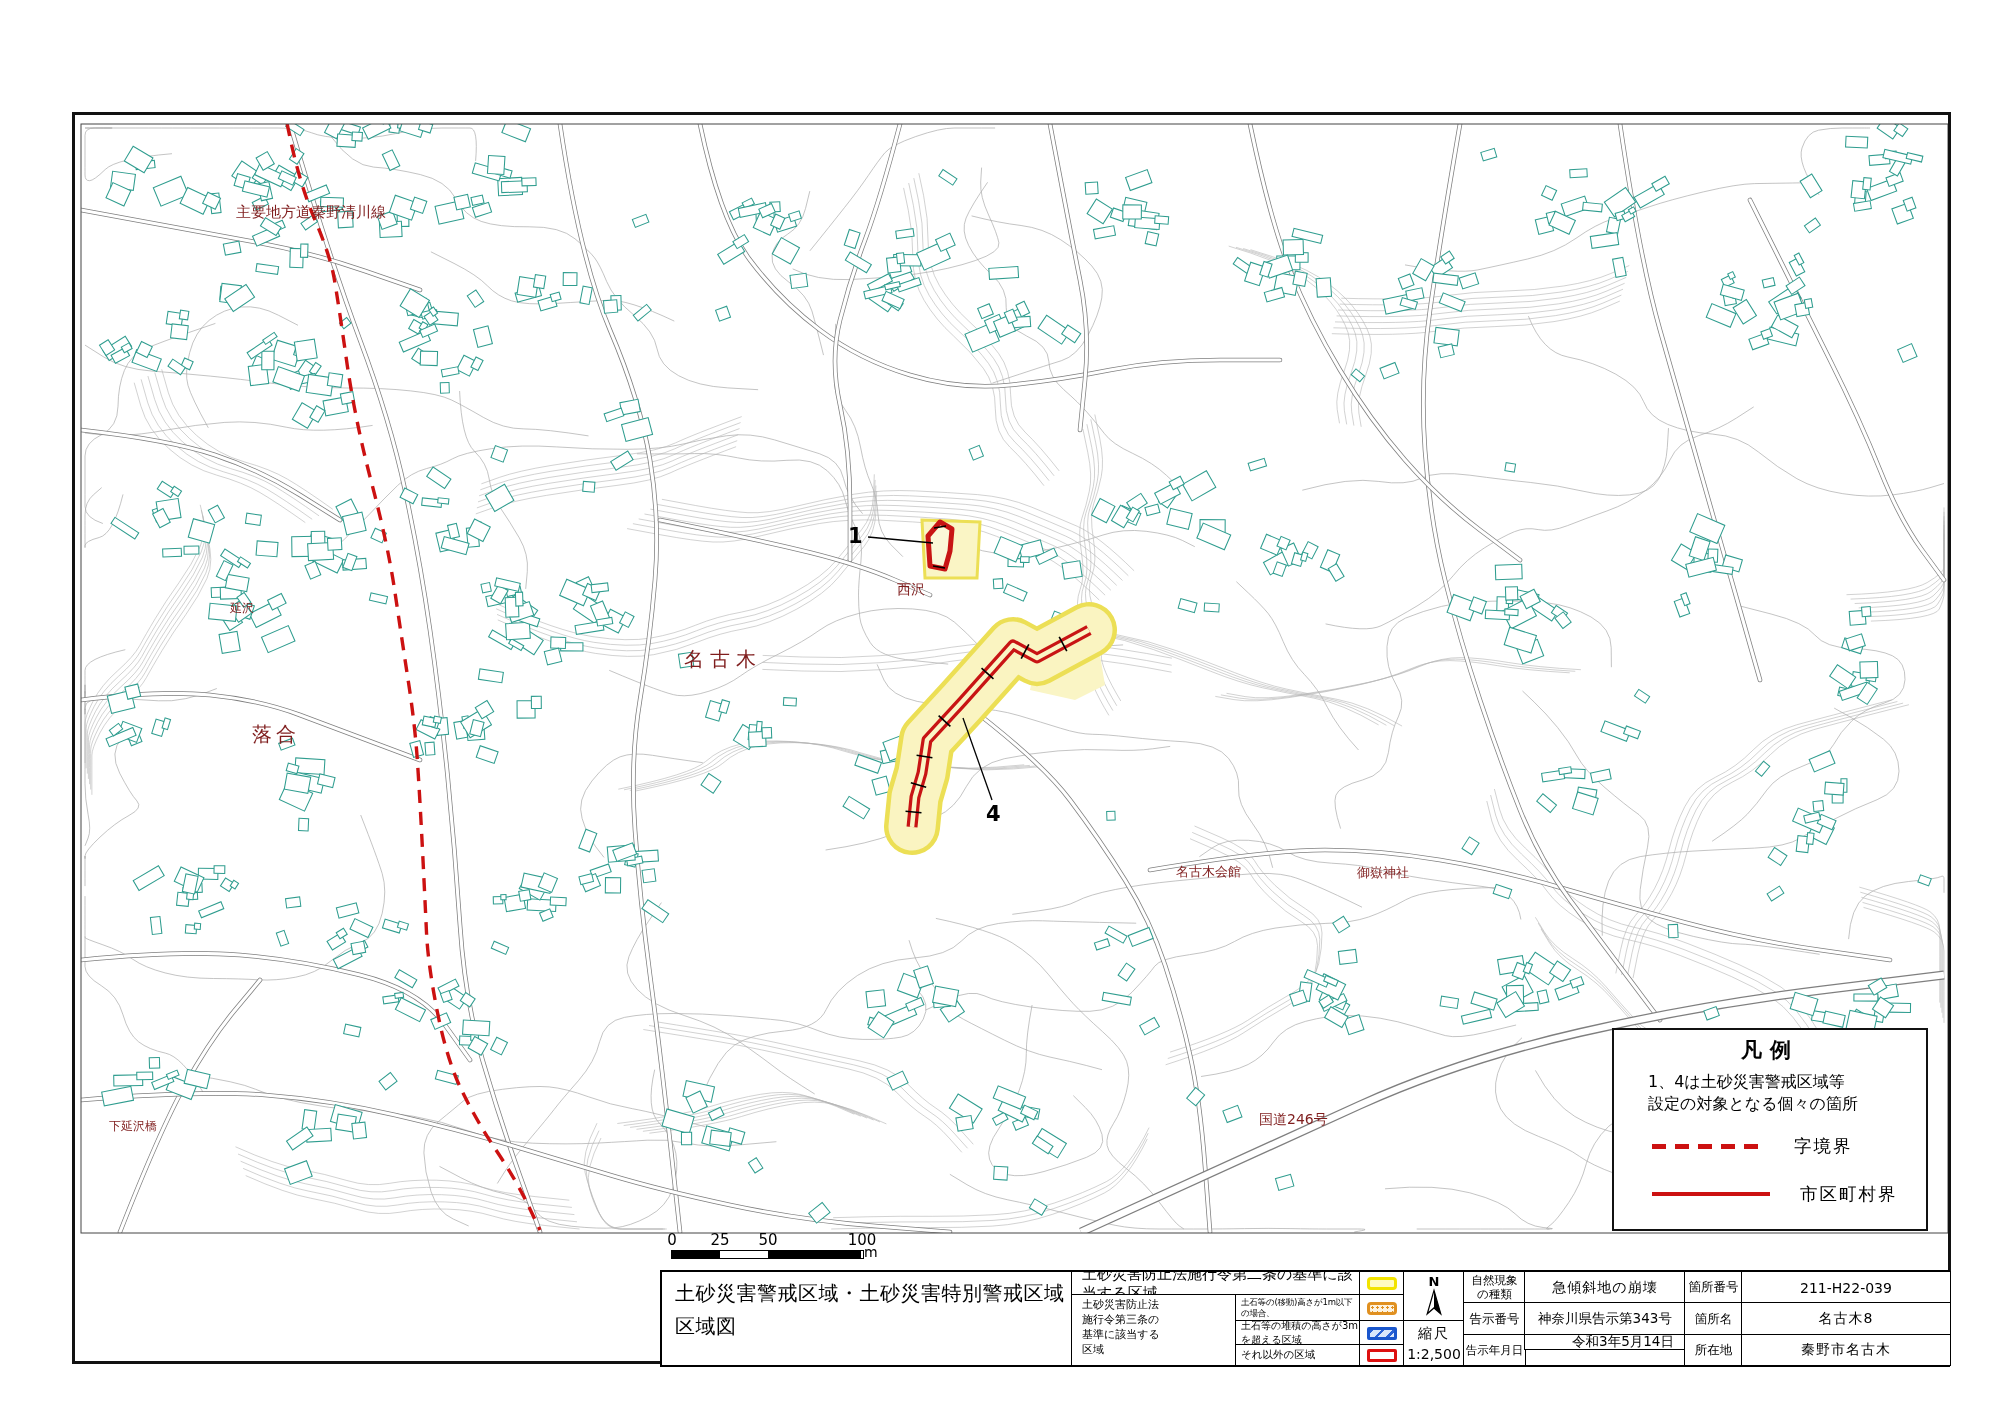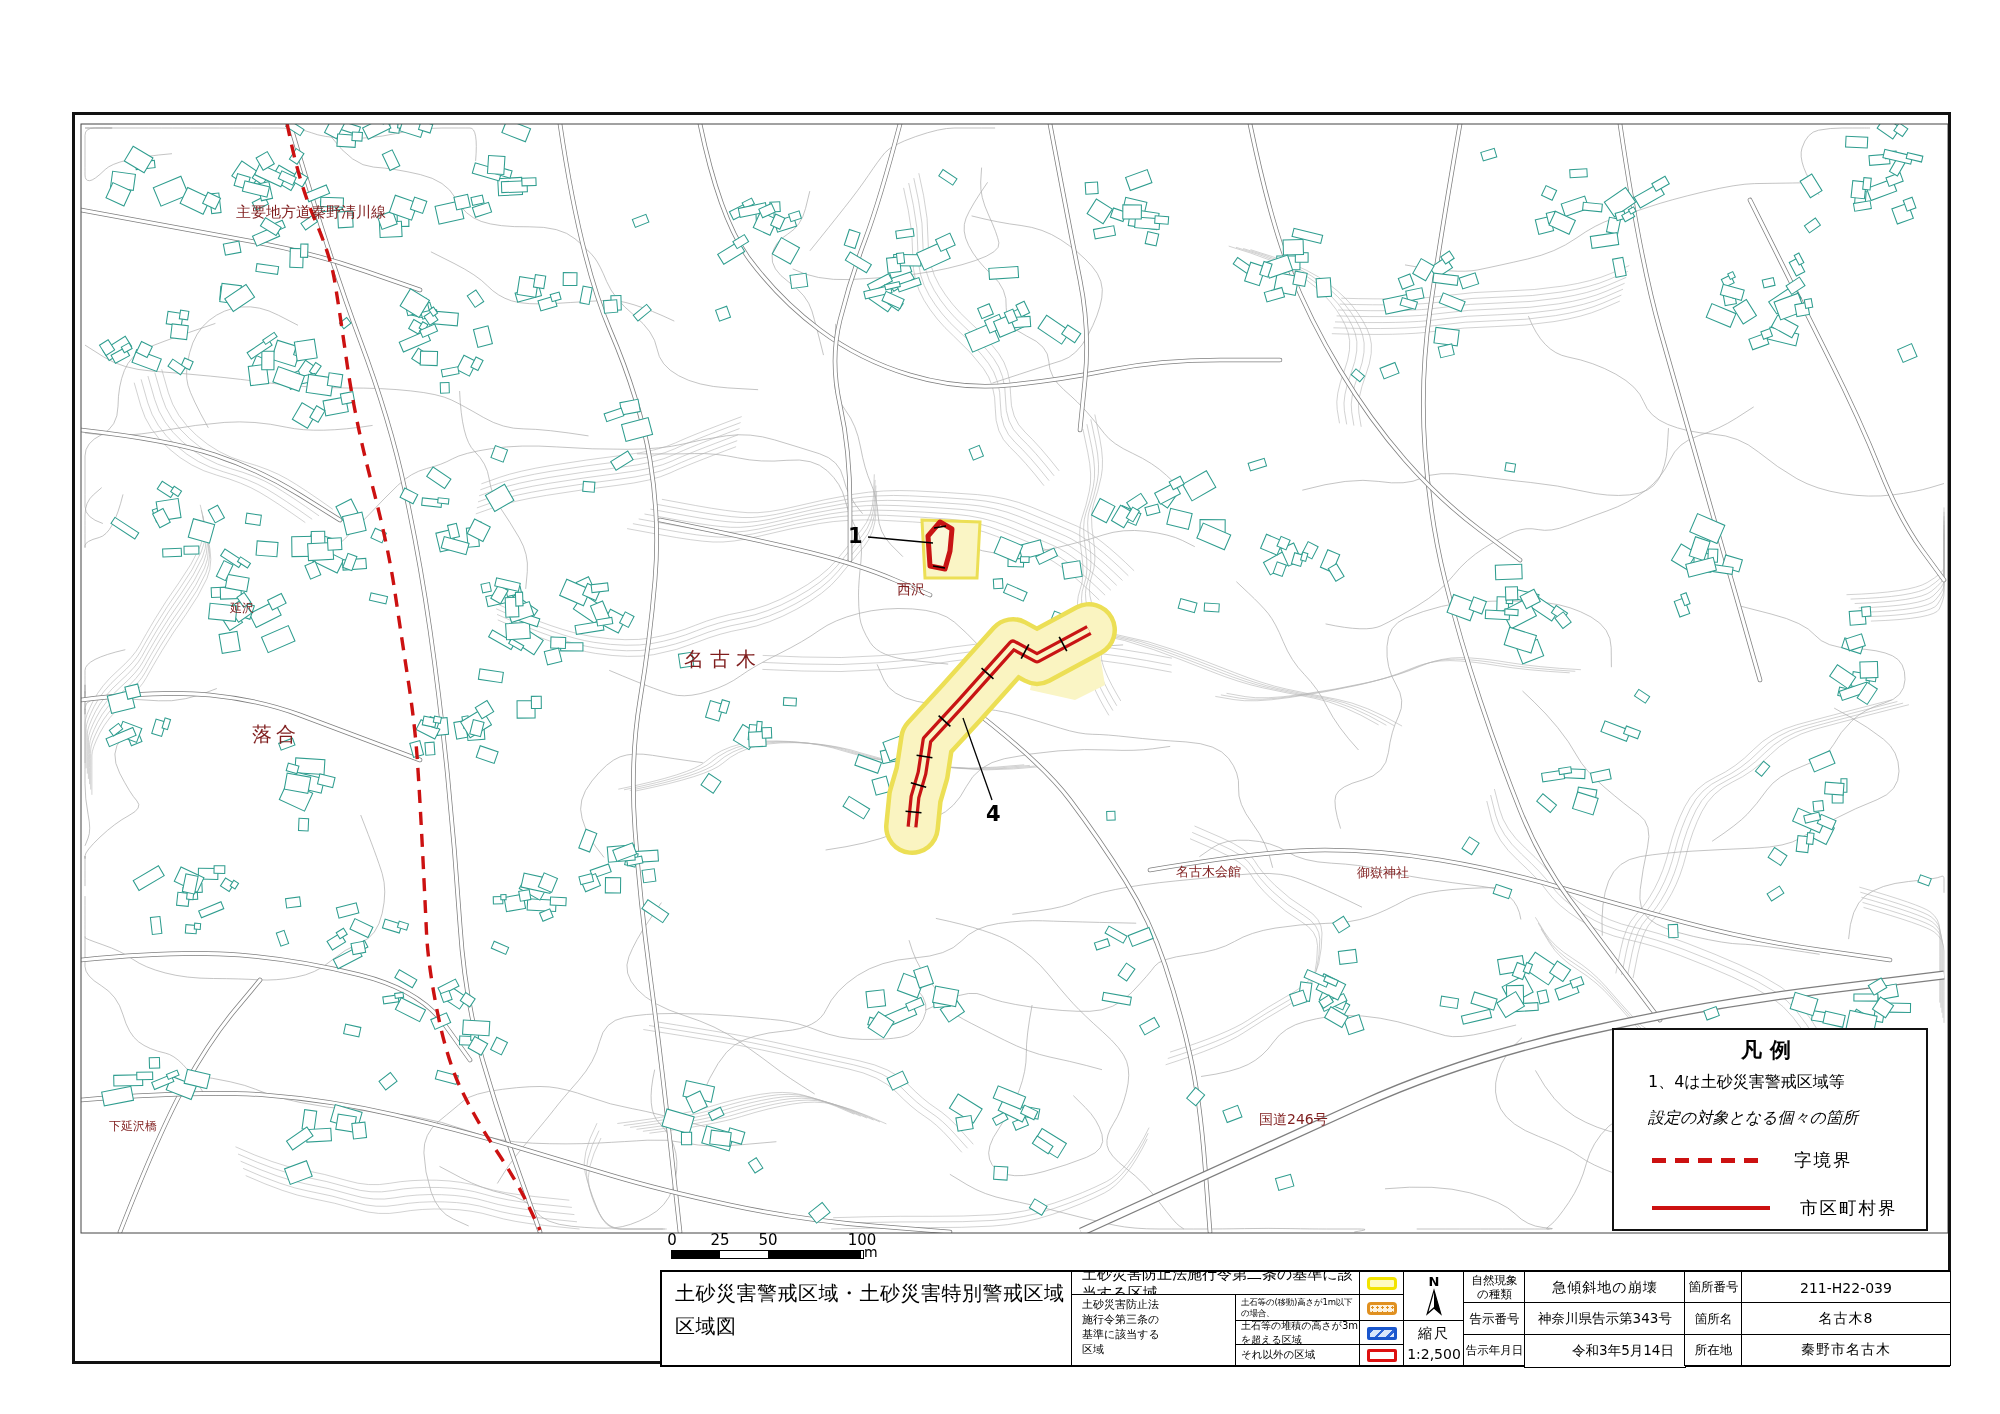--- a/index.html
+++ b/index.html
@@ -8,21 +8,21 @@
   .abs{position:absolute;}
   .doc-title{left:0;top:48px;width:2000px;text-align:center;font-size:30px;font-weight:bold;letter-spacing:3px;}
   .map-frame{left:72px;top:112px;width:1879px;height:1252px;border:3px solid #111;box-sizing:border-box;}
   svg.map{left:0;top:0;width:2000px;height:1414px;}
   .map-label{position:absolute;white-space:nowrap;color:#7f1d1d;}
   .zone-marker{position:absolute;font-size:21px;font-weight:bold;}
   
   .legend-box{left:1612px;top:1028px;width:316px;height:203px;background:#fff;border:2px solid #111;box-sizing:border-box;}
   .legend-title{text-align:center;margin-top:6px;font-size:21px;font-weight:bold;letter-spacing:8px;}
   .legend-note{margin:8px 0 0 34px;font-size:16px;line-height:1.22;}
-  .legend-note2{margin:16px 0 0 34px;font-size:16px;line-height:1.22;font-style:italic;}
+  .legend-note2{margin:2px 0 0 34px;font-size:16px;line-height:1.22;}
   .legend-row{display:flex;align-items:center;margin:21px 0 0 38px;}
   .legend-row.second{margin-top:24px;}
   .sample-dashed{width:112px;height:5px;
      background:repeating-linear-gradient(90deg,#cc1111 0 14px,rgba(0,0,0,0) 14px 23px);}
   .sample-solid{width:118px;height:4px;background:#cc1111;}
   .legend-item-label{margin-left:30px;font-size:17.5px;letter-spacing:2px;}
   
   .sb-num{position:absolute;font-size:15px;transform:translateX(-50%);}
   .sb-bar{left:671px;top:1250px;width:191px;height:7px;border:1px solid #000;display:flex;box-sizing:content-box;}
   .sb-seg{height:100%;}
@@ -1059,17 +1059,17 @@
     <div class="cell" style="left:862px;top:-1px;width:162px;height:33px;font-size:14px;letter-spacing:1px;">急傾斜地の崩壊</div>
     <div class="cell" style="left:1022px;top:-1px;width:59px;height:33px;font-size:12.5px;">箇所番号</div>
     <div class="cell" style="left:1079px;top:-1px;width:210px;height:33px;font-size:14px;">211-H22-039</div>
 
     <div class="cell" style="left:801px;top:30px;width:63px;height:34px;font-size:12.5px;">告示番号</div>
     <div class="cell" style="left:862px;top:30px;width:162px;height:34px;font-size:13.5px;">神奈川県告示第343号</div>
     <div class="cell" style="left:1022px;top:30px;width:59px;height:34px;font-size:12.5px;">箇所名</div>
     <div class="cell" style="left:1079px;top:30px;width:210px;height:34px;font-size:14px;letter-spacing:1px;">名古木8</div>
 
     <div class="cell" style="left:801px;top:62px;width:63px;height:32px;font-size:11.5px;">告示年月日</div>
-    <div class="cell" style="left:862px;top:62px;width:162px;height:34px;font-size:13.5px;padding-left:36px;">令和3年5月14日</div>
+    <div class="cell" style="left:862px;top:62px;width:162px;height:16px;font-size:13.5px;padding-left:36px;">令和3年5月14日</div>
     <div class="cell" style="left:1022px;top:62px;width:59px;height:32px;font-size:12.5px;">所在地</div>
     <div class="cell" style="left:1079px;top:62px;width:210px;height:32px;font-size:14px;letter-spacing:1px;">秦野市名古木</div>
   </div>
 </div>
 
 </body></html>

